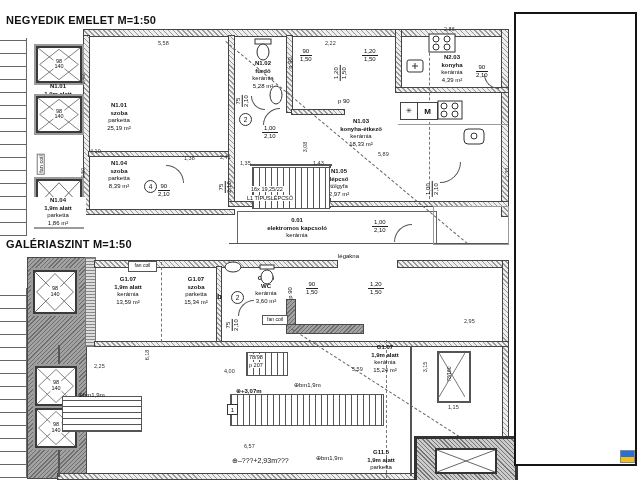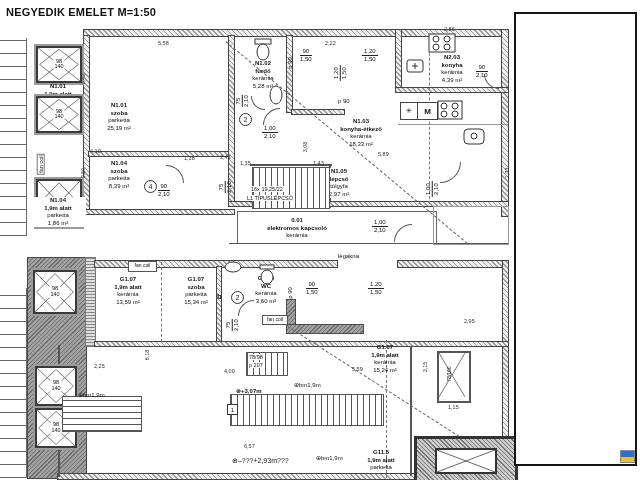--- a/index.html
+++ b/index.html
@@ -46,21 +46,22 @@
   .panel{border:2px solid #141414;background:#fff;}
   .logo{background:linear-gradient(180deg,#2a6fd6 0 55%,#f0c020 55% 100%);border:1px solid #888;}
   .mbox{border:1px solid #444;background:#fff;font-size:8px;font-weight:bold;display:flex;align-items:center;justify-content:center;}
   .txt{font-size:6px;white-space:nowrap;}
 </style>
 </head>
 <body>
 
 <div class="canvas">
 
-  <div class="abs title" style="left:6px;top:6px;">NEGYEDIK EMELET M=1:50</div>
+  <div class="abs title" style="left:6px;top:14px;">NEGYEDIK EMELET M=1:50</div>
+  <div class="abs title" style="left:6px;top:238px;">GALÉRIASZINT M=1:50</div>
 
   <div class="abs ladder" style="left:0;top:38px;width:26px;height:198px;"></div>
   <div class="abs ladder" style="left:0;top:288px;width:26px;height:190px;"></div>
 
   <div class="abs wall" style="left:84px;top:30px;width:424px;height:6px;"></div>
   <div class="abs wall" style="left:502px;top:30px;width:6px;height:186px;"></div>
   <div class="abs wall" style="left:84px;top:36px;width:5px;height:176px;"></div>
   <div class="abs wall" style="left:89px;top:152px;width:143px;height:4px;"></div>
   <div class="abs wall" style="left:229px;top:36px;width:5px;height:168px;"></div>
   <div class="abs wall" style="left:287px;top:36px;width:5px;height:76px;"></div>

